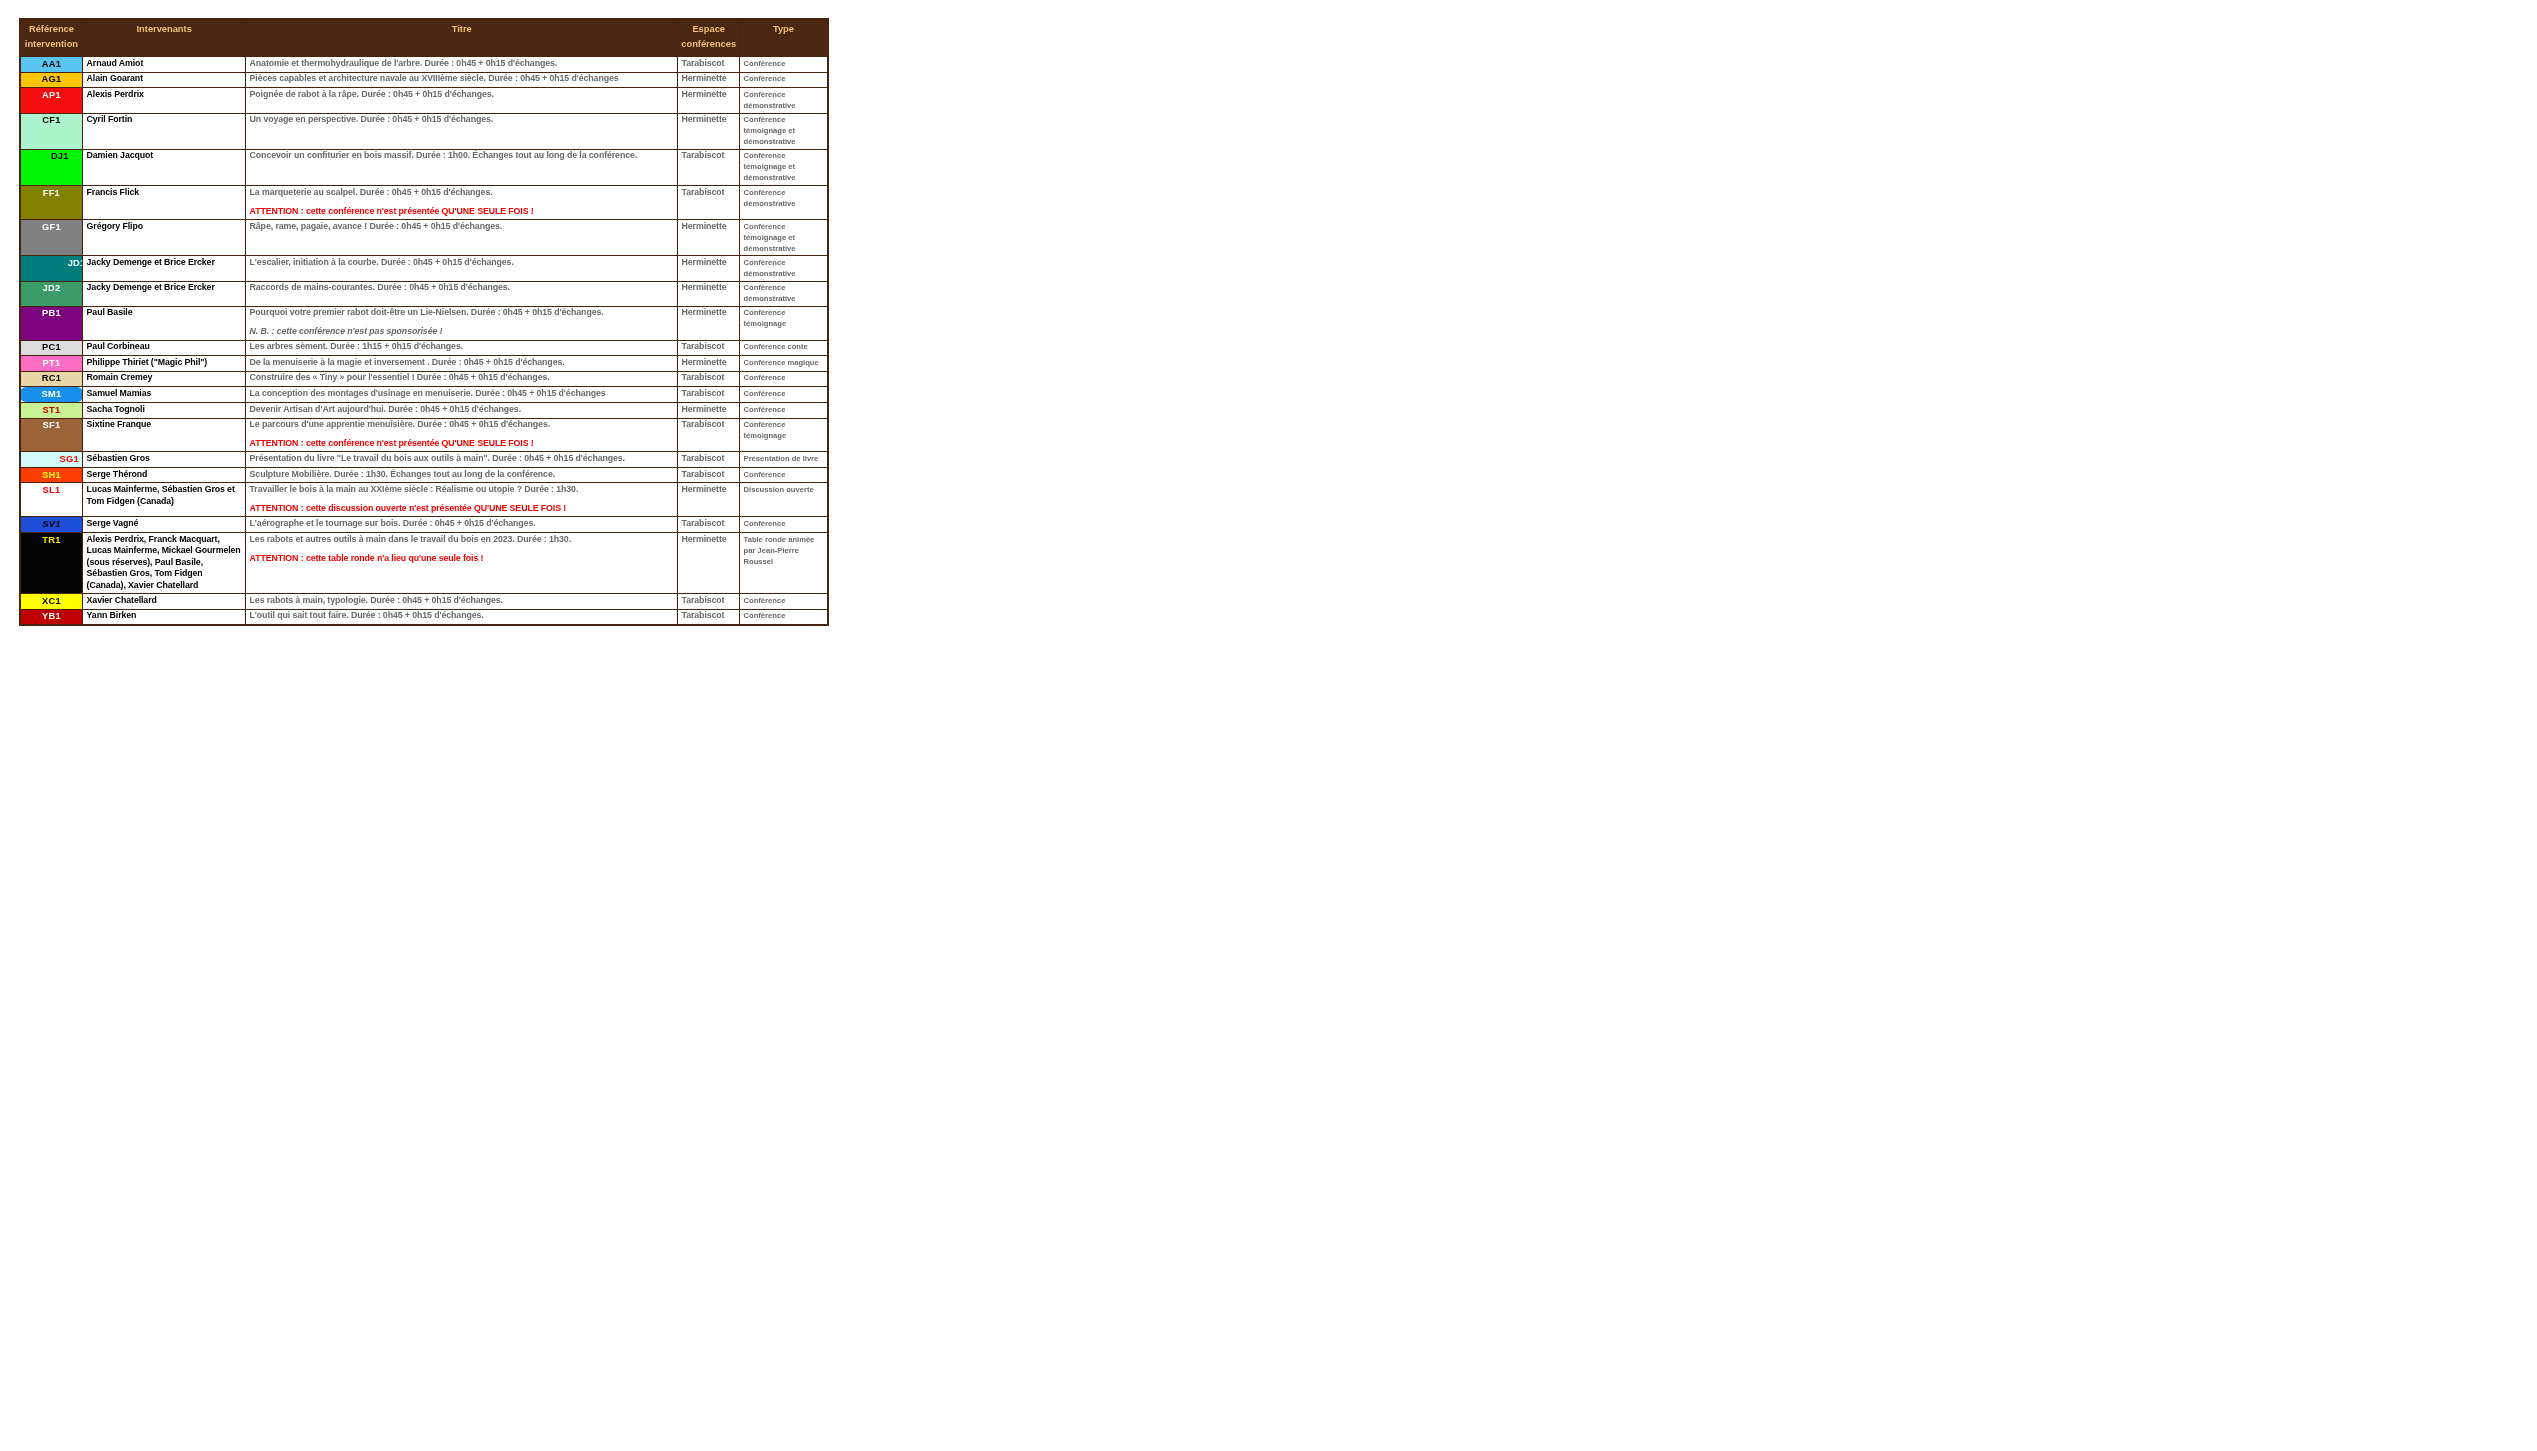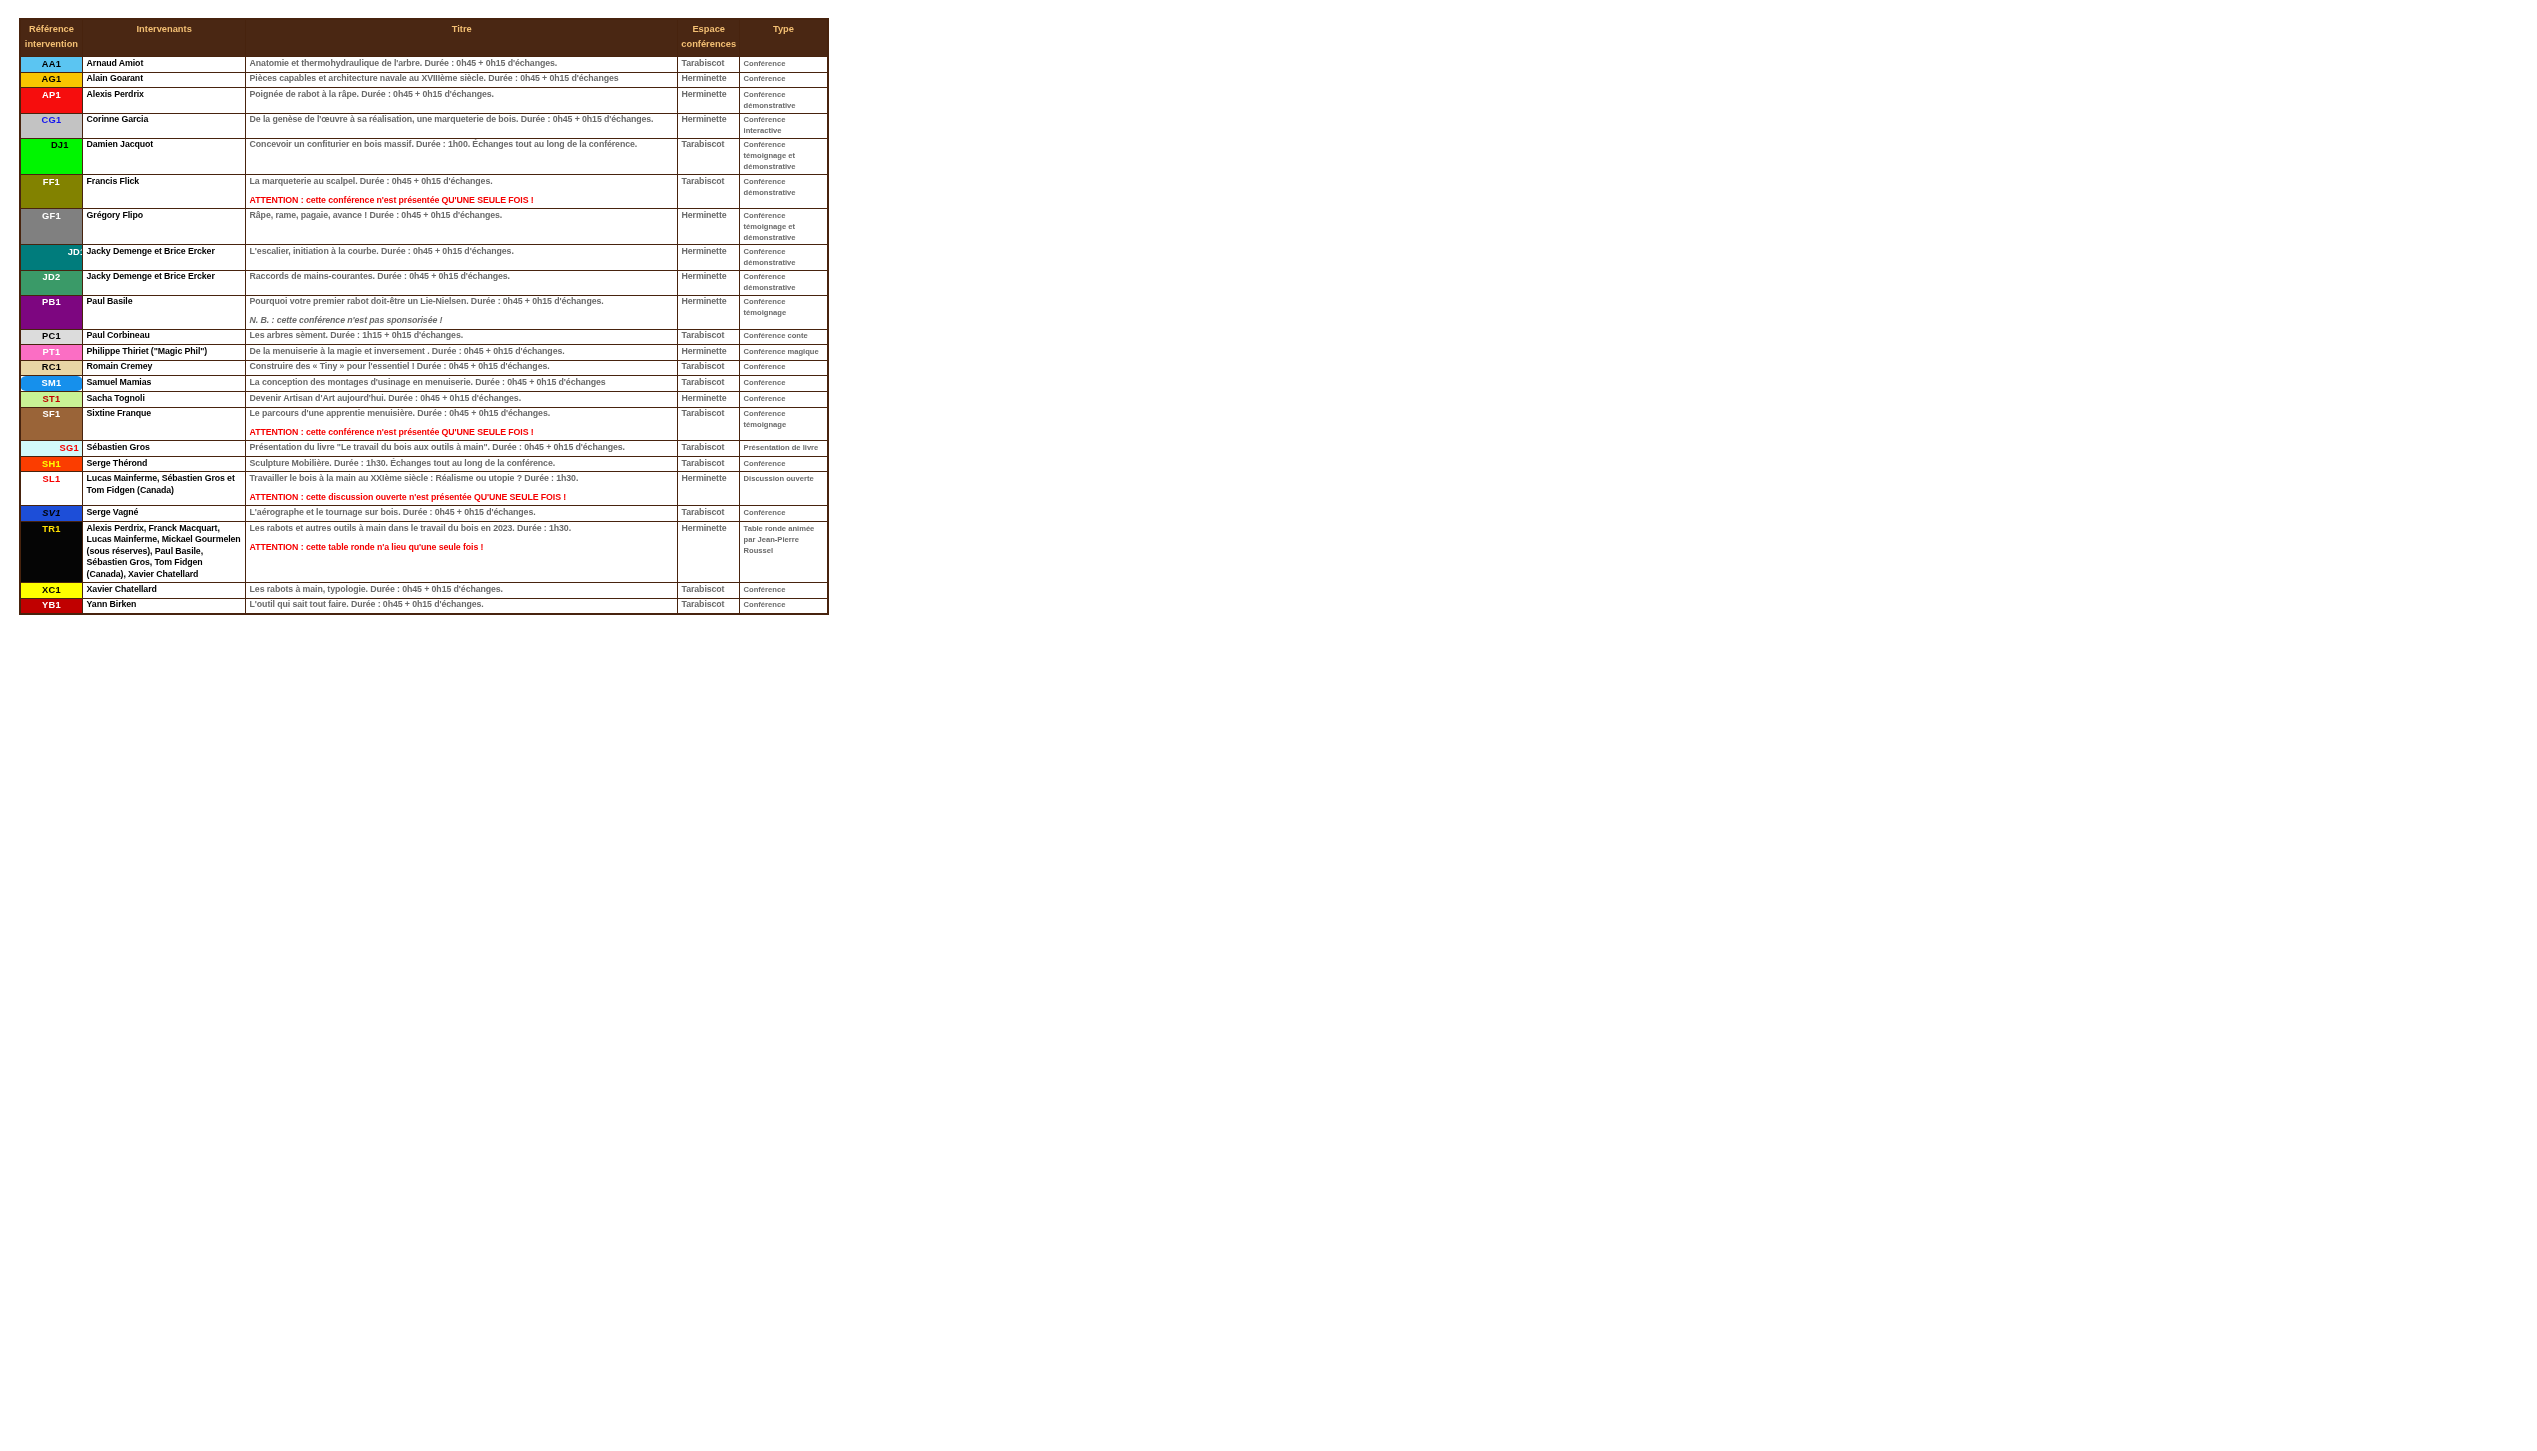--- a/index.html
+++ b/index.html
@@ -123,27 +123,27 @@
         <tr>
           <td class="ref-cell" style="background-color: rgb(246, 13, 13); color: rgb(255, 255, 255);">AP1</td>
           <td class="int-cell">Alexis Perdrix</td>
           <td class="tit-cell">
             <div>Poignée de rabot à la râpe. Durée : 0h45 + 0h15 d'échanges.</div>
           </td>
           <td class="esp-cell">Herminette</td>
           <td class="typ-cell">Conférence démonstrative</td>
         </tr>
         <tr>
-          <td class="ref-cell" style="background-color: rgb(195, 195, 195); color: rgb(20, 20, 240);">CG1</td>
-          <td class="int-cell">Corinne Garcia</td>
-          <td class="tit-cell">
-            <div>De la genèse de l'œuvre à sa réalisation, une marqueterie de bois. Durée : 0h45 + 0h15 d'échanges.</div>
-          </td>
-          <td class="esp-cell">Herminette</td>
-          <td class="typ-cell">Conférence interactive</td>
+          <td class="ref-cell" style="background-color: rgb(171, 244, 204); color: rgb(0, 0, 0);">CF1</td>
+          <td class="int-cell">Cyril Fortin</td>
+          <td class="tit-cell">
+            <div>Un voyage en perspective. Durée : 0h45 + 0h15 d'échanges.</div>
+          </td>
+          <td class="esp-cell">Herminette</td>
+          <td class="typ-cell">Conférence témoignage et démonstrative</td>
         </tr>
         <tr>
           <td class="ref-cell" style="background-color: rgb(0, 245, 0); color: rgb(0, 0, 0); padding-left: 20px;">DJ1</td>
           <td class="int-cell">Damien Jacquot</td>
           <td class="tit-cell">
             <div>Concevoir un confiturier en bois massif. Durée : 1h00. Échanges tout au long de la conférence.</div>
           </td>
           <td class="esp-cell">Tarabiscot</td>
           <td class="typ-cell">Conférence témoignage et démonstrative</td>
         </tr>

